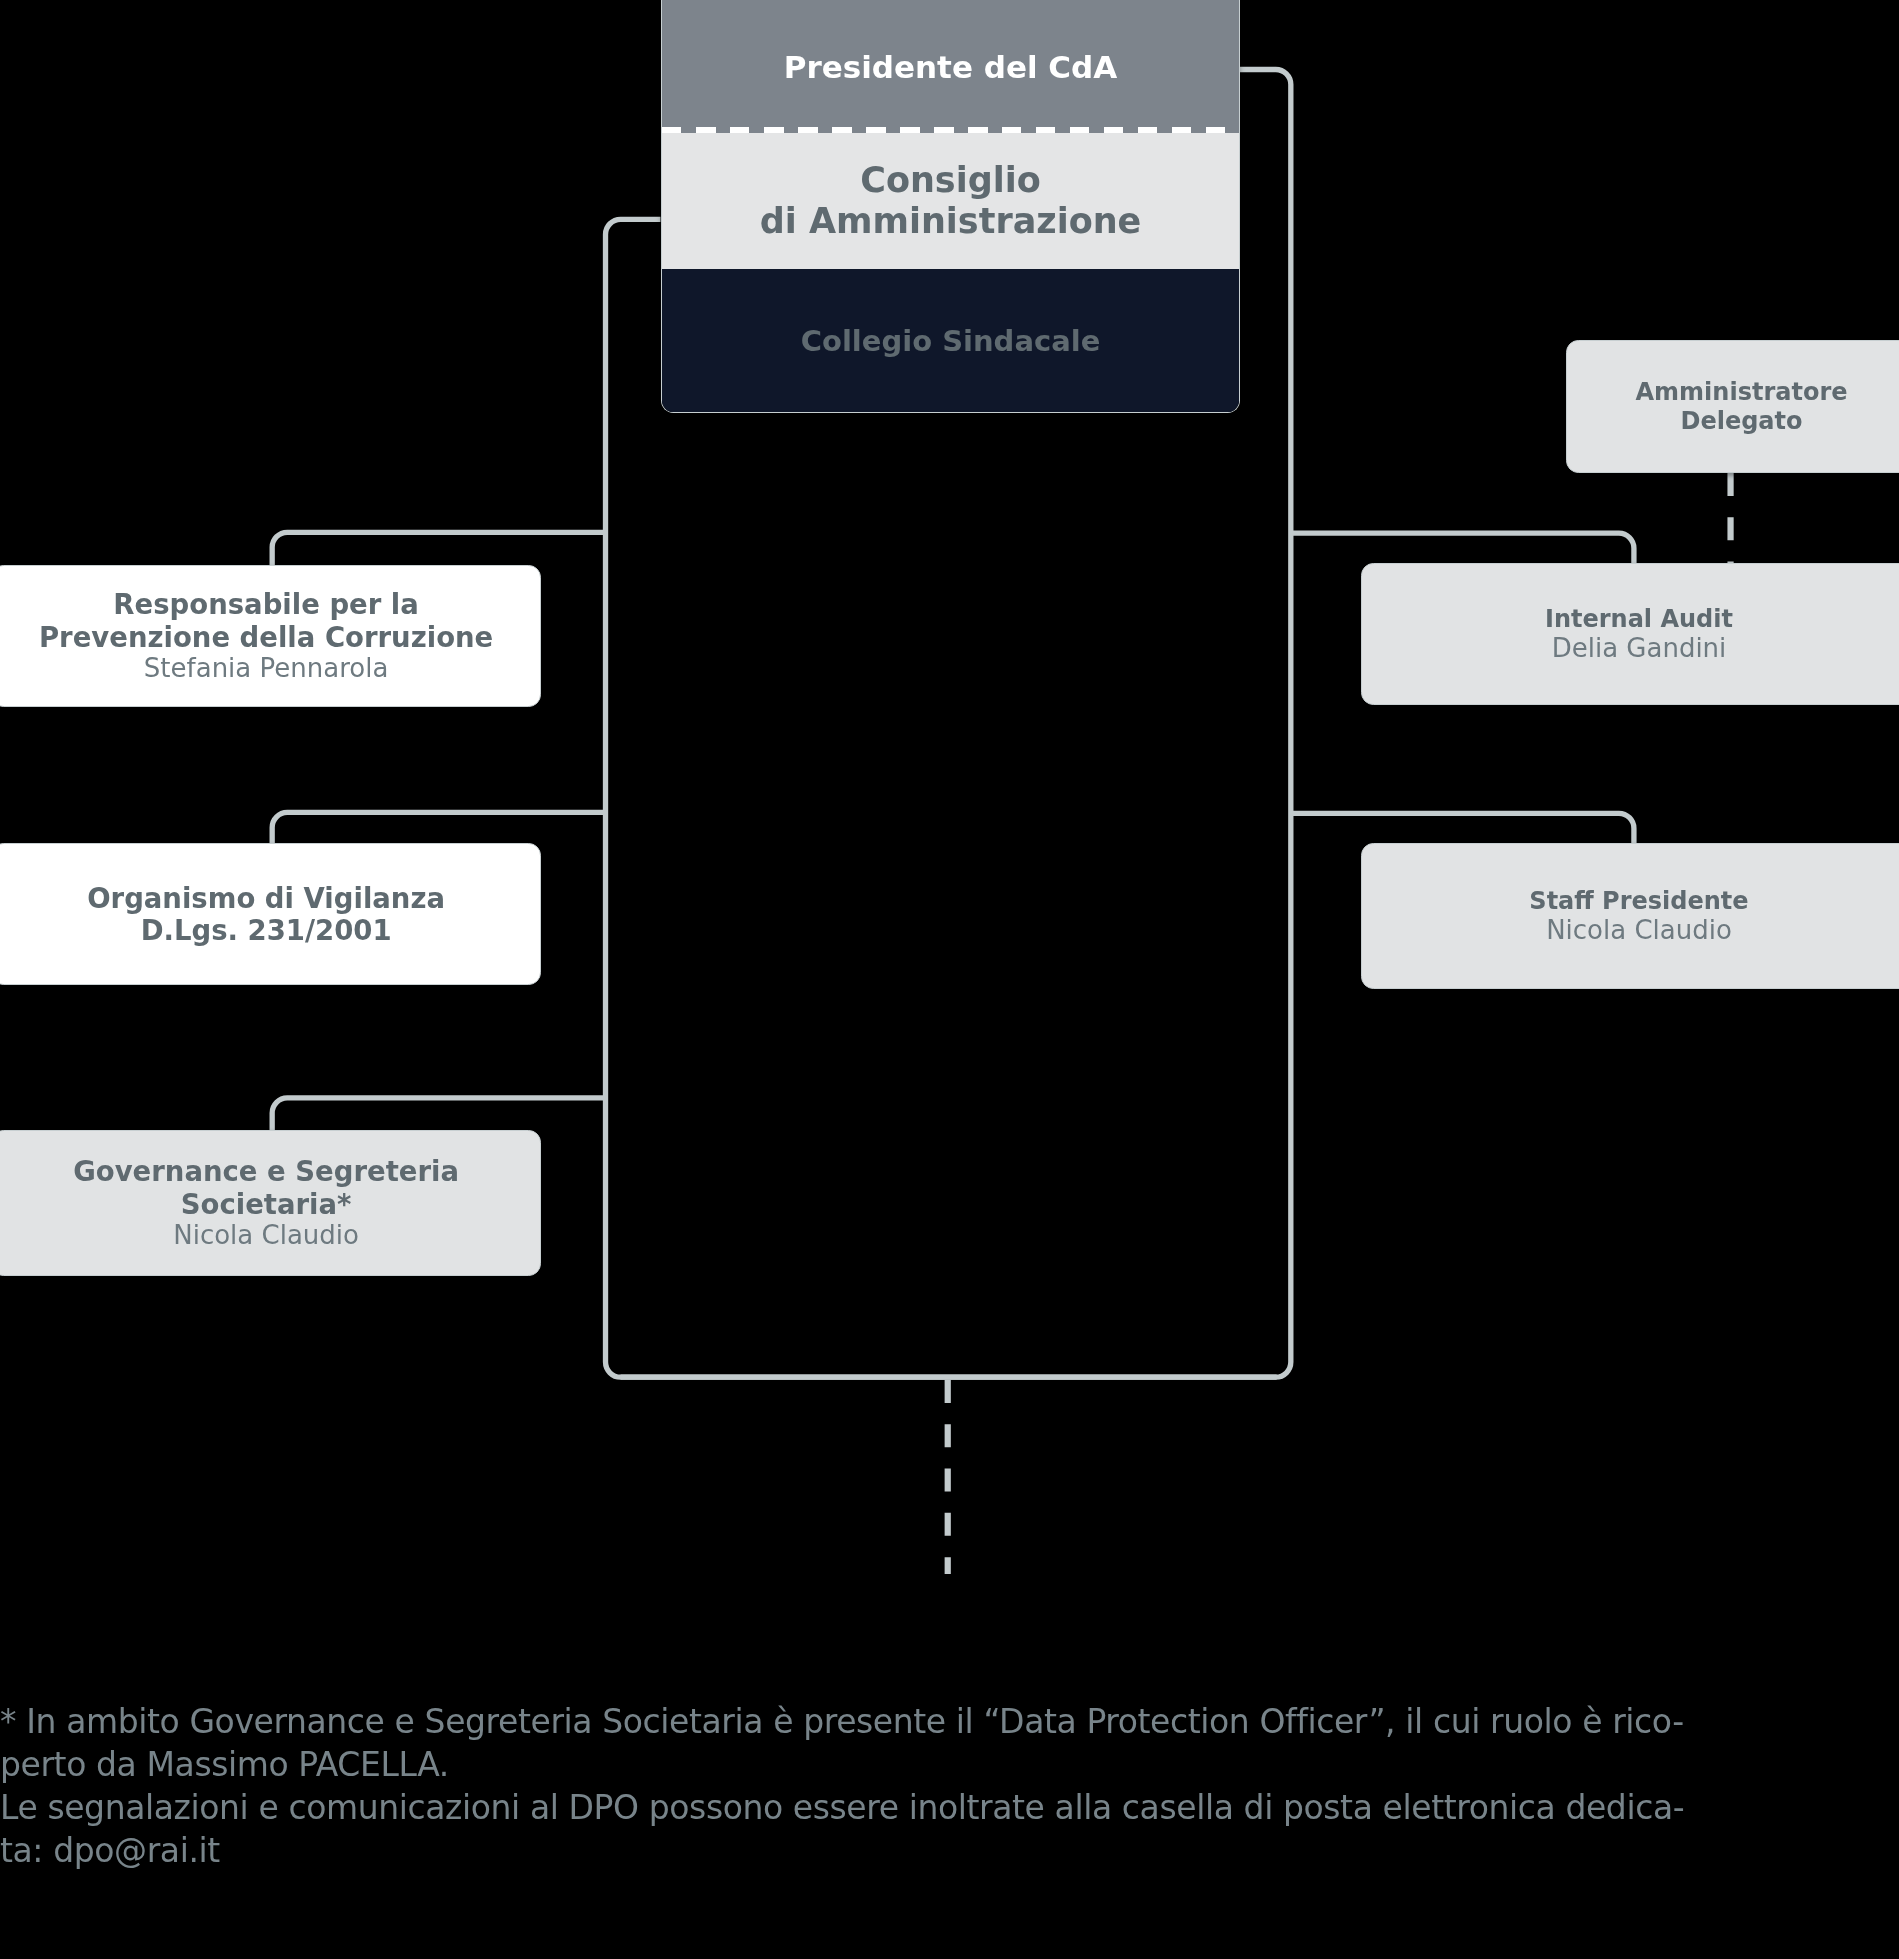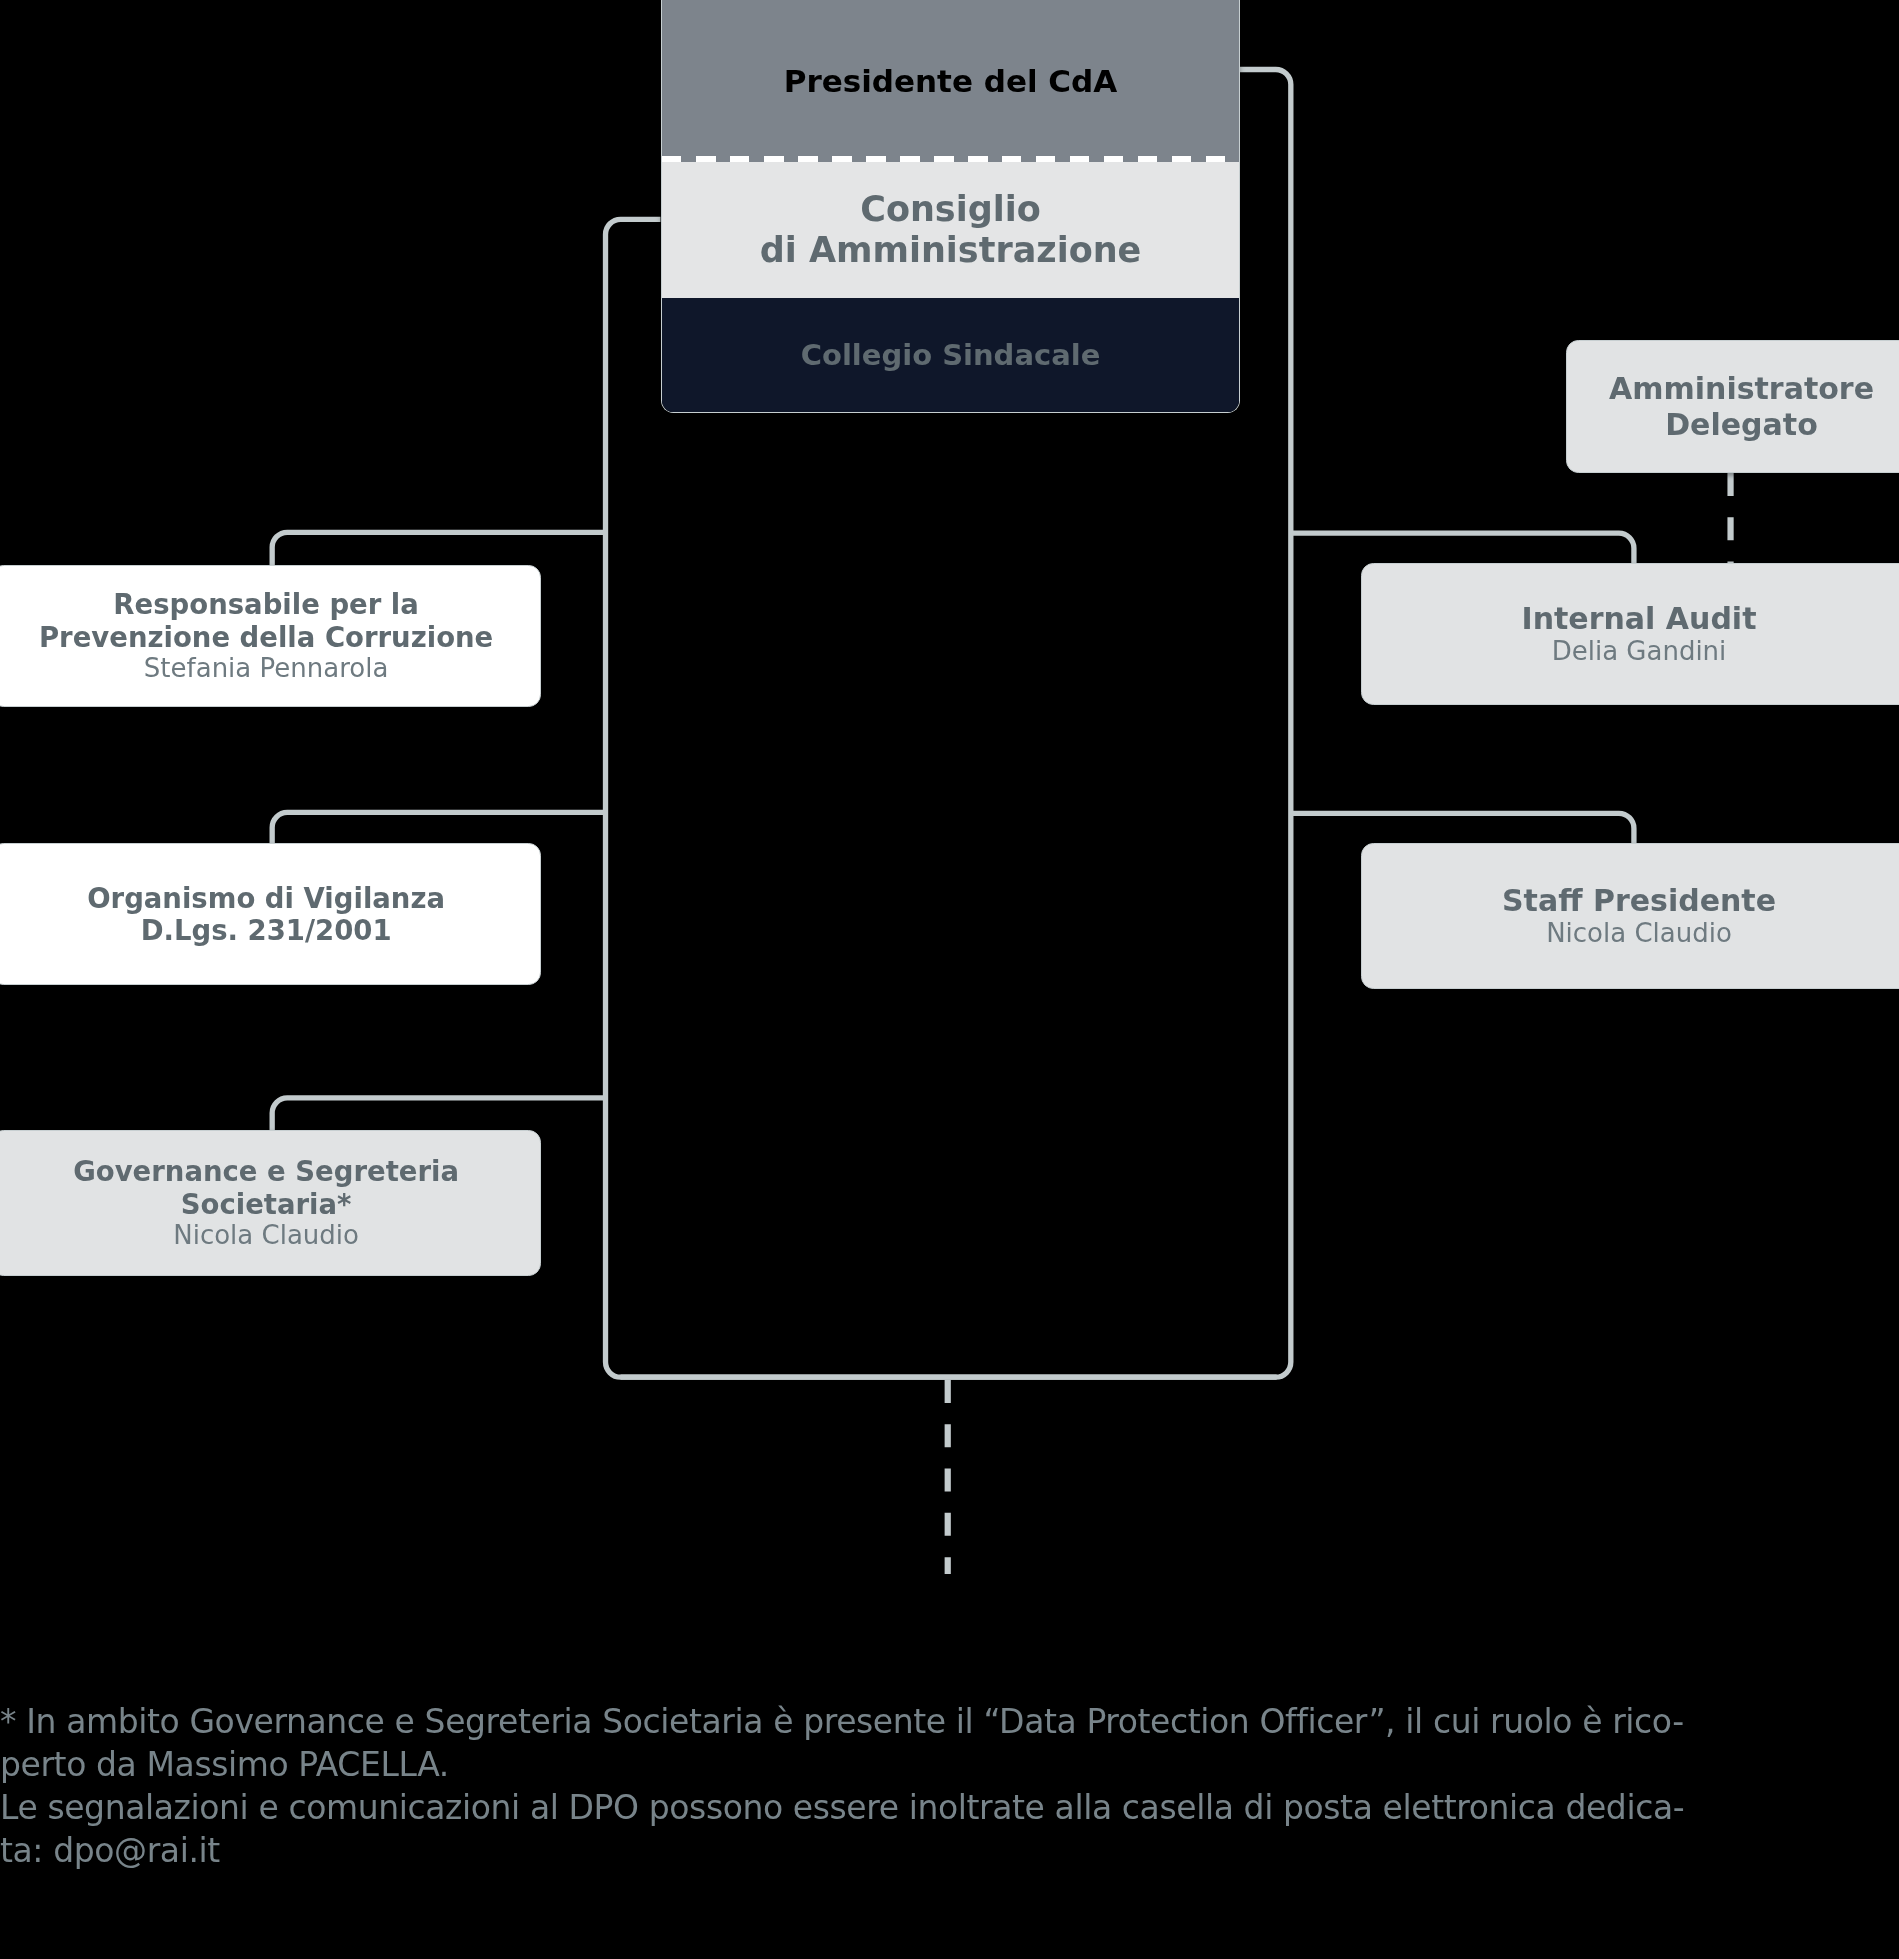--- a/index.html
+++ b/index.html
@@ -60,26 +60,26 @@
     box-sizing: border-box;
     border: 1.8px solid #c7cfd1;
     border-top: none;
     border-radius: 0 0 12.4px 12.4px;
     box-shadow: 0 2.7px 5.3px rgba(0,0,0,0.35);
     overflow: hidden;
     display: flex;
     flex-direction: column;
   }
   #card-presidency .band-presidente {
-    height: 162px;
+    height: 133px;
     background: #7d848c;
     display: flex;
     align-items: center;
     justify-content: center;
-    color: #000000;
+    color: #ffffff;
     font-weight: bold;
     font-size: 31px;
     position: relative;
   }
   #card-presidency .dashsep {
     position: absolute;
     left: 0;
     right: 0;
     bottom: 0;
     height: 6.2px;
@@ -113,21 +113,21 @@
   }
 
   
   #node-rpc      { left: -8.9px;  top: 565px;  width: 550px;  height: 142px; background:#ffffff; }
   #node-odv      { left: -8.9px;  top: 843px;  width: 550px;  height: 142px; background:#ffffff; }
   #node-gov      { left: -8.9px;  top: 1130px; width: 550px;  height: 146px; background:#e1e3e4; }
   #node-ad       { left: 1566px; top: 340px;  width: 351px;  height: 133px; background:#e1e3e4; }
   #node-audit    { left: 1361px; top: 563px;  width: 556px;  height: 142px; background:#e1e3e4; }
   #node-staff    { left: 1361px; top: 843px;  width: 556px;  height: 146px; background:#e1e3e4; }
   .t31 { font-size: 27.5px; }
-  .t32 { font-size: 30px; }
+  .t32 { font-size: 24px; }
   .p28 { font-size: 26px; }
 
   
   #footnote {
     position: absolute;
     left: 0px;
     top: 1701px;
     width: 1563px;
     color: #78848a;
     font-size: 33px;

